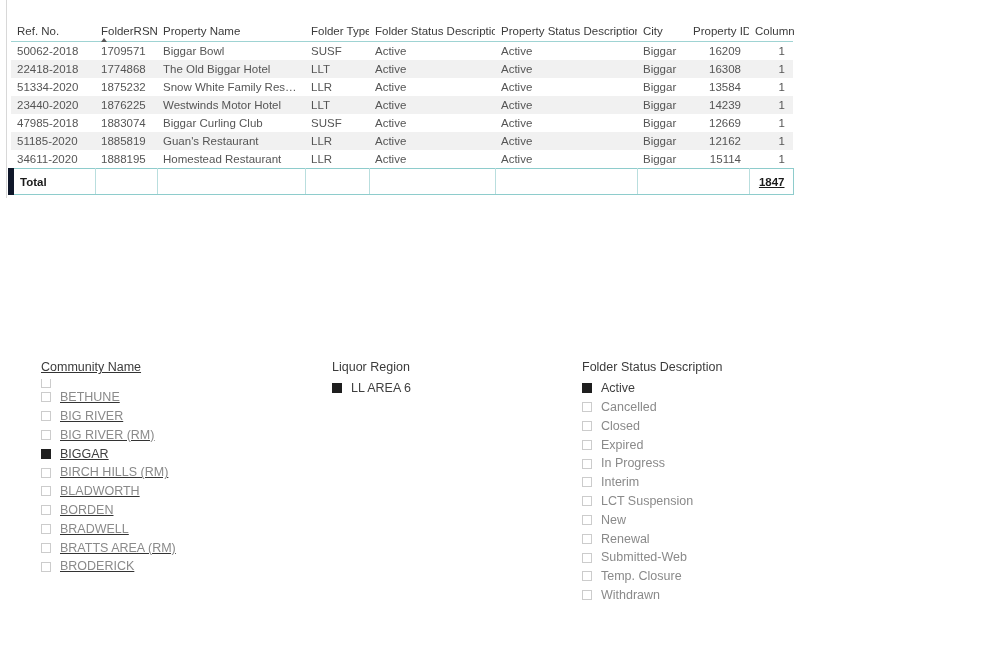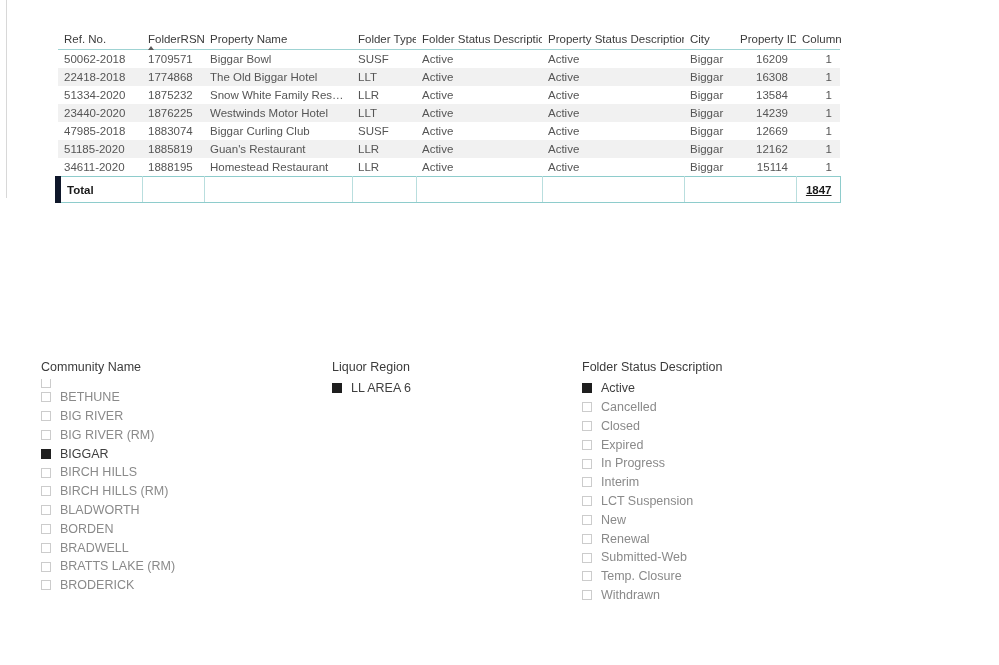--- a/index.html
+++ b/index.html
@@ -24,23 +24,22 @@
     top: 0;
     width: 1px;
     height: 198px;
     background: #d8d8d8;
   }
 
   
   .table-wrap {
     position: absolute;
     left: 8px;
-    top: 30px;
+    top: 22px;
     width: 762px;
-    margin-left: 47px;
   }
   table.report {
     border-collapse: collapse;
     width: 762px;
     table-layout: fixed;
     font-size: 11.5px;
   }
   table.report th {
     font-weight: normal;
     color: #3b3b3b;
@@ -108,21 +107,21 @@
     position: absolute;
     left: 0;
     top: 360px;
     width: 999px;
     height: 305px;
   }
   .slicer {
     position: absolute;
     top: 0;
   }
-  .slicer-community { left: 41px; width: 250px; }
+  .slicer-community { left: 41px; width: 250px; text-decoration: underline; }
   .slicer-liquor    { left: 332px; width: 230px; }
   .slicer-status    { left: 582px; width: 250px; }
 
   .slicer-title {
     font-size: 12.5px;
     color: #3b3b3b;
     margin: 0 0 5px 0;
     white-space: nowrap;
   }
   .slicer-list {
@@ -305,41 +304,37 @@
         <li>
           <span class="cb"></span>
           <span class="item-label">BIG RIVER (RM)</span>
         </li>
         <li class=" on">
           <span class="cb checked"></span>
           <span class="item-label">BIGGAR</span>
         </li>
         <li>
           <span class="cb"></span>
-          <span class="item-label">BIRCH HILLS</span>
-        </li>
-        <li>
-          <span class="cb"></span>
           <span class="item-label">BIRCH HILLS (RM)</span>
         </li>
         <li>
           <span class="cb"></span>
           <span class="item-label">BLADWORTH</span>
         </li>
         <li>
           <span class="cb"></span>
           <span class="item-label">BORDEN</span>
         </li>
         <li>
           <span class="cb"></span>
           <span class="item-label">BRADWELL</span>
         </li>
         <li>
           <span class="cb"></span>
-          <span class="item-label">BRATTS LAKE (RM)</span>
+          <span class="item-label">BRATTS AREA (RM)</span>
         </li>
         <li>
           <span class="cb"></span>
           <span class="item-label">BRODERICK</span>
         </li>
       </ul>
   </div>
 
   <div class="slicer slicer-liquor">
     <div class="slicer-title">Liquor Region</div>

